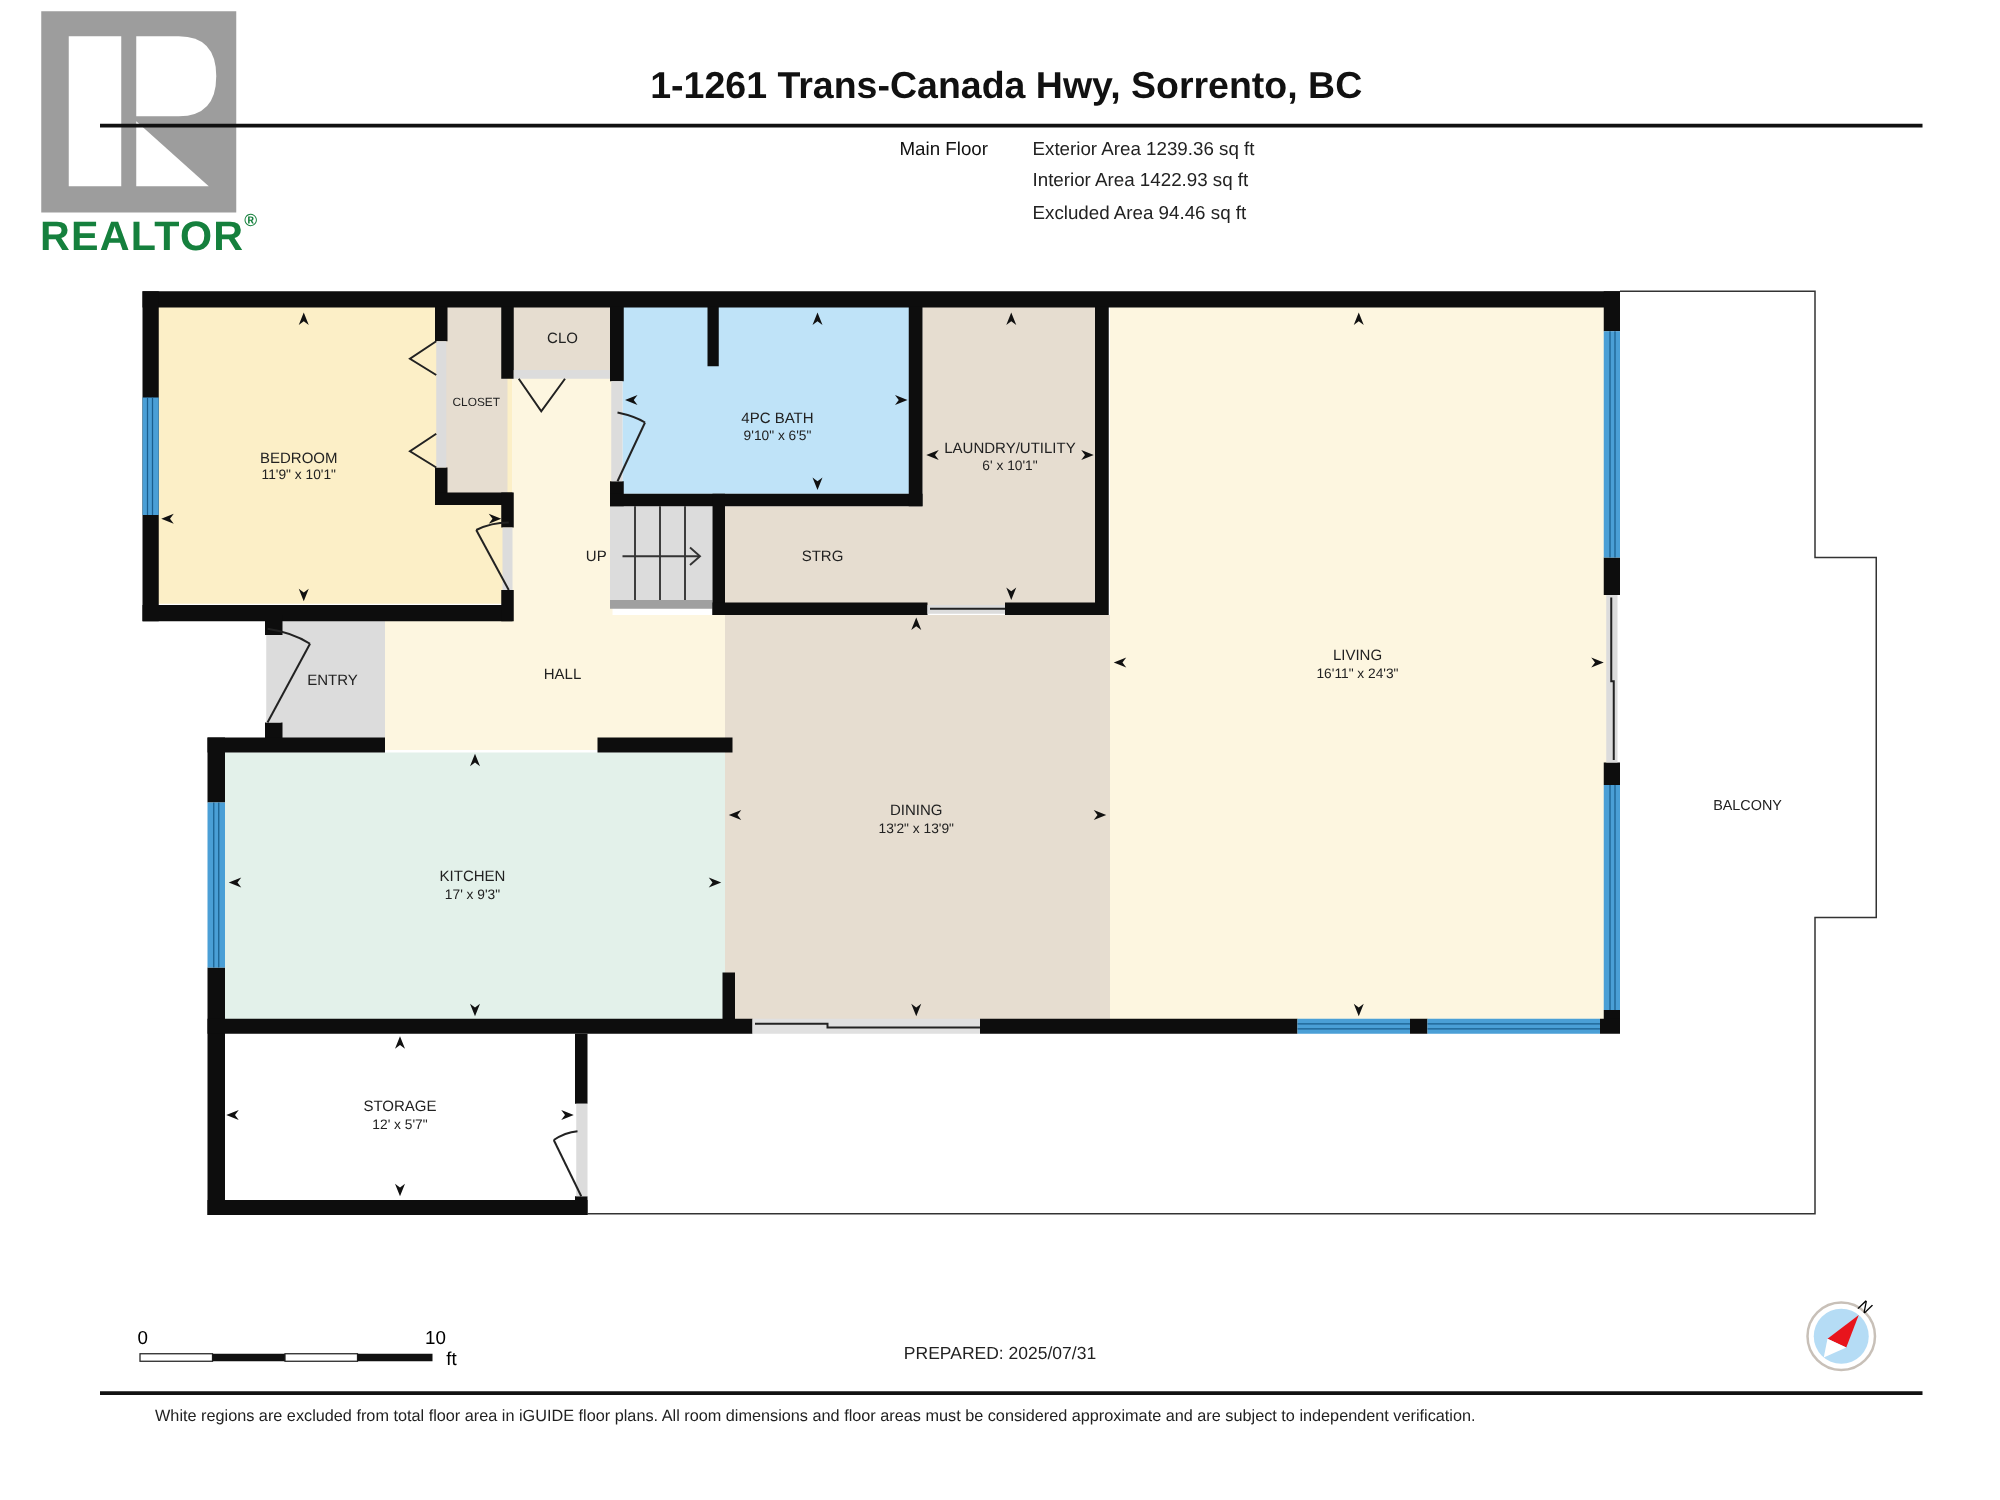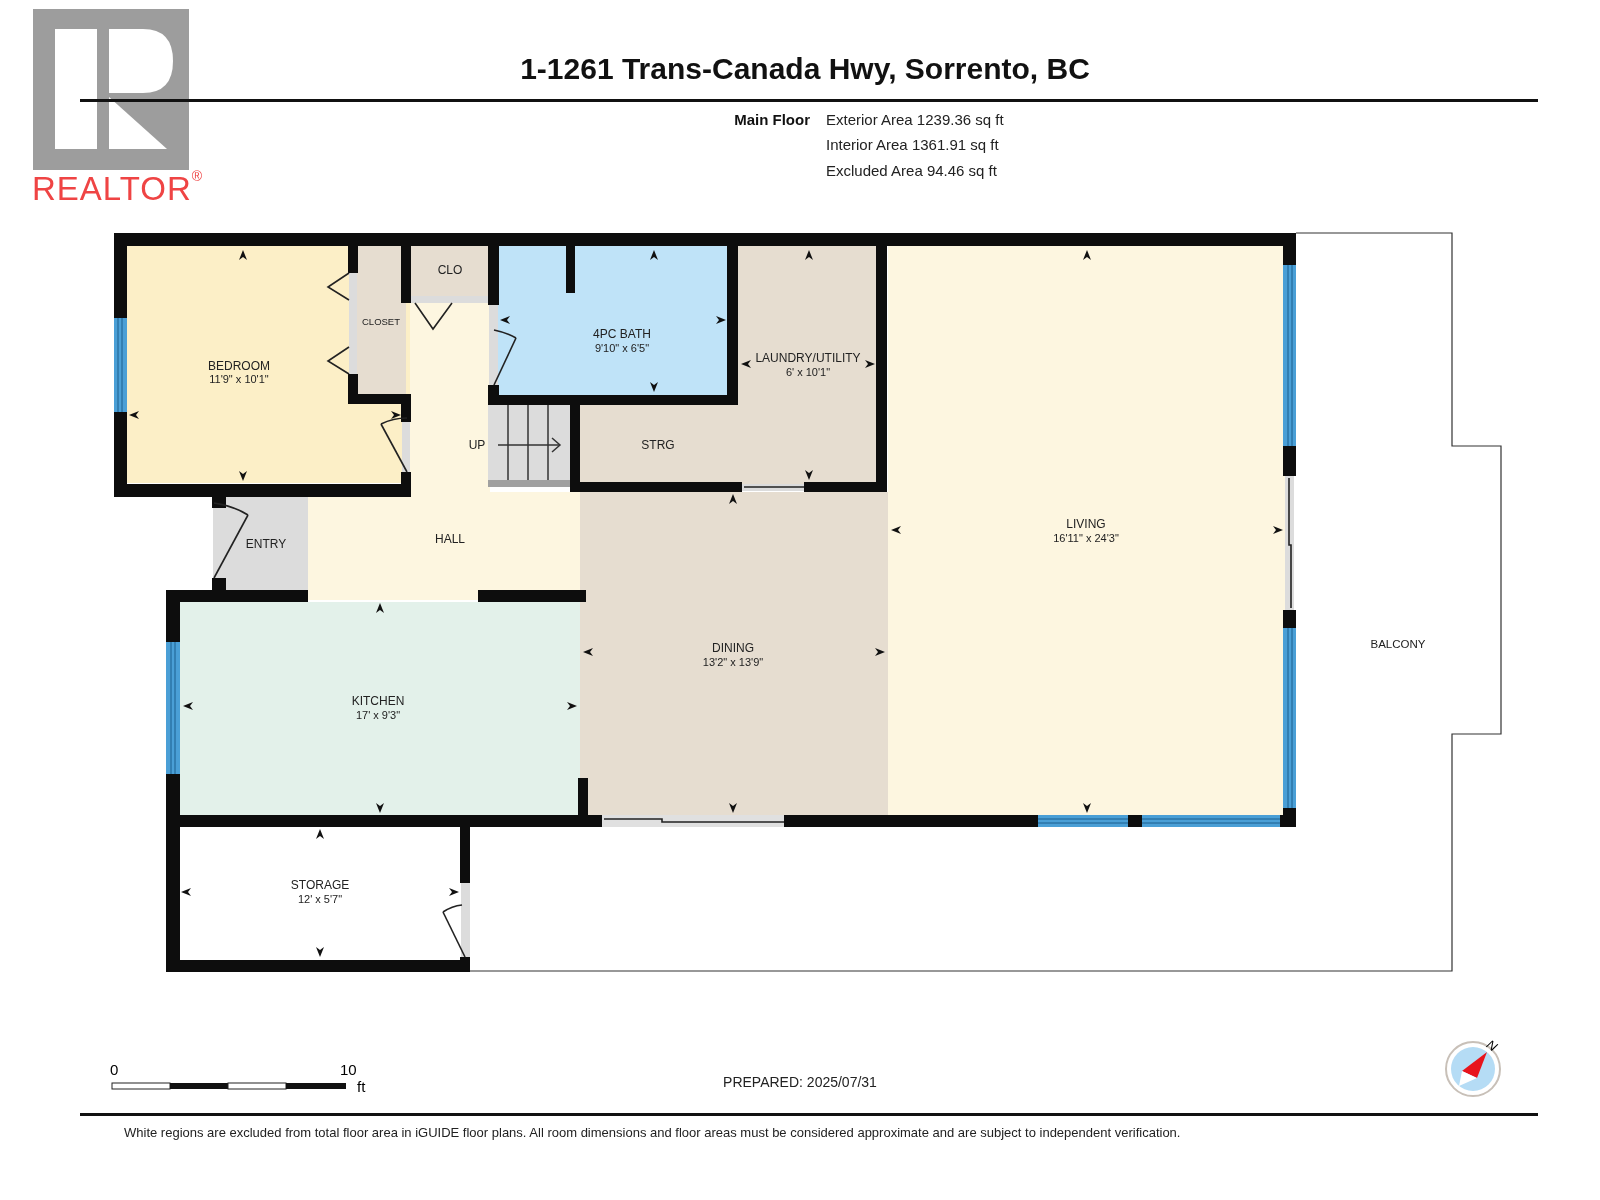--- a/index.html
+++ b/index.html
@@ -1,23 +1,23 @@
 <!DOCTYPE html>
 <html><head>
 <meta charset="utf-8">
 <style>
   html, body { margin:0; padding:0; background:#ffffff; }
   body { width:1600px; height:1200px; position:relative; overflow:hidden; font-family:"Liberation Sans", sans-serif; color:#111; }
   .abs { position:absolute;text-align:right; }
   .logo-box { left:33px; top:9px; width:156px; height:161px; background:#9d9d9d; }
-  .logo-word { left:32px; top:170px; font-size:33px; color:#ef4444; letter-spacing:1px; font-family:"Liberation Sans", sans-serif; }
+  .logo-word { left:32px; top:170px; font-size:33px; color:#15803d; letter-spacing:1px; font-family:"Liberation Sans", sans-serif;font-weight:bold; }
   .logo-reg { font-size:14px; vertical-align:top; position:relative; top:-2px; }
   .title { left:0; width:1610px; top:52px; text-align:center; font-weight:bold; font-size:30px; color:#111; }
   .title-rule { left:80px; top:99px; width:1458px; height:3px; background:#111; }
-  .area-label { left:700px; top:111px; width:110px; text-align:right; font-weight:bold; font-size:15px; }
+  .area-label { left:700px; top:111px; width:110px; text-align:center; font-weight:normal; font-size:15px; }
   .area-line { left:826px; font-size:15px; color:#222; }
   svg { position:absolute; left:0; top:0; }
   .room-text { font-family:"Liberation Sans", sans-serif; fill:#222; text-anchor:middle; }
   .scale-label { font-size:15px; }
   .prepared { left:0; width:1600px; text-align:center; top:1074px; font-size:14px; color:#222; }
   .bottom-rule { left:80px; top:1113px; width:1458px; height:3px; background:#111; }
   .disclaimer { left:84px; top:1125px; font-size:13px; color:#222;margin-left:40px; }
 </style>
 </head>
 <body>
@@ -29,21 +29,21 @@
     <polygon points="76,88 76,140 134,140" fill="#ffffff"></polygon>
     <rect x="22" y="78" width="118" height="3" fill="#111" opacity="0"></rect>
   </svg>
 </div>
 <div class="abs logo-word"><span>REALTOR</span><span class="logo-reg">®</span></div>
 
 <div class="abs title">1-1261 Trans-Canada Hwy, Sorrento, BC</div>
 <div class="abs title-rule"></div>
 <div class="abs area-label">Main Floor</div>
 <div class="abs area-line" style="top:111px">Exterior Area 1239.36 sq ft</div>
-<div class="abs area-line" style="top:136px">Interior Area 1361.91 sq ft</div>
+<div class="abs area-line" style="top:136px">Interior Area 1422.93 sq ft</div>
 <div class="abs area-line" style="top:162px">Excluded Area 94.46 sq ft</div>
 
 <svg width="1600" height="1200" viewBox="0 0 1600 1200">
 
   <polyline points="1296,233 1452,233 1452,446 1501,446 1501,734 1452,734 1452,971 470,971" fill="none" stroke="#333" stroke-width="1.2"></polyline>
 
   <rect x="126" y="245" width="284" height="238" fill="#fcefc7"></rect>
   <rect x="356" y="245" width="50" height="150" fill="#e6ddd0"></rect>
   <rect x="410" y="245" width="78" height="52" fill="#e6ddd0"></rect>
   <rect x="410" y="297" width="80" height="195" fill="#fdf6e0"></rect>

